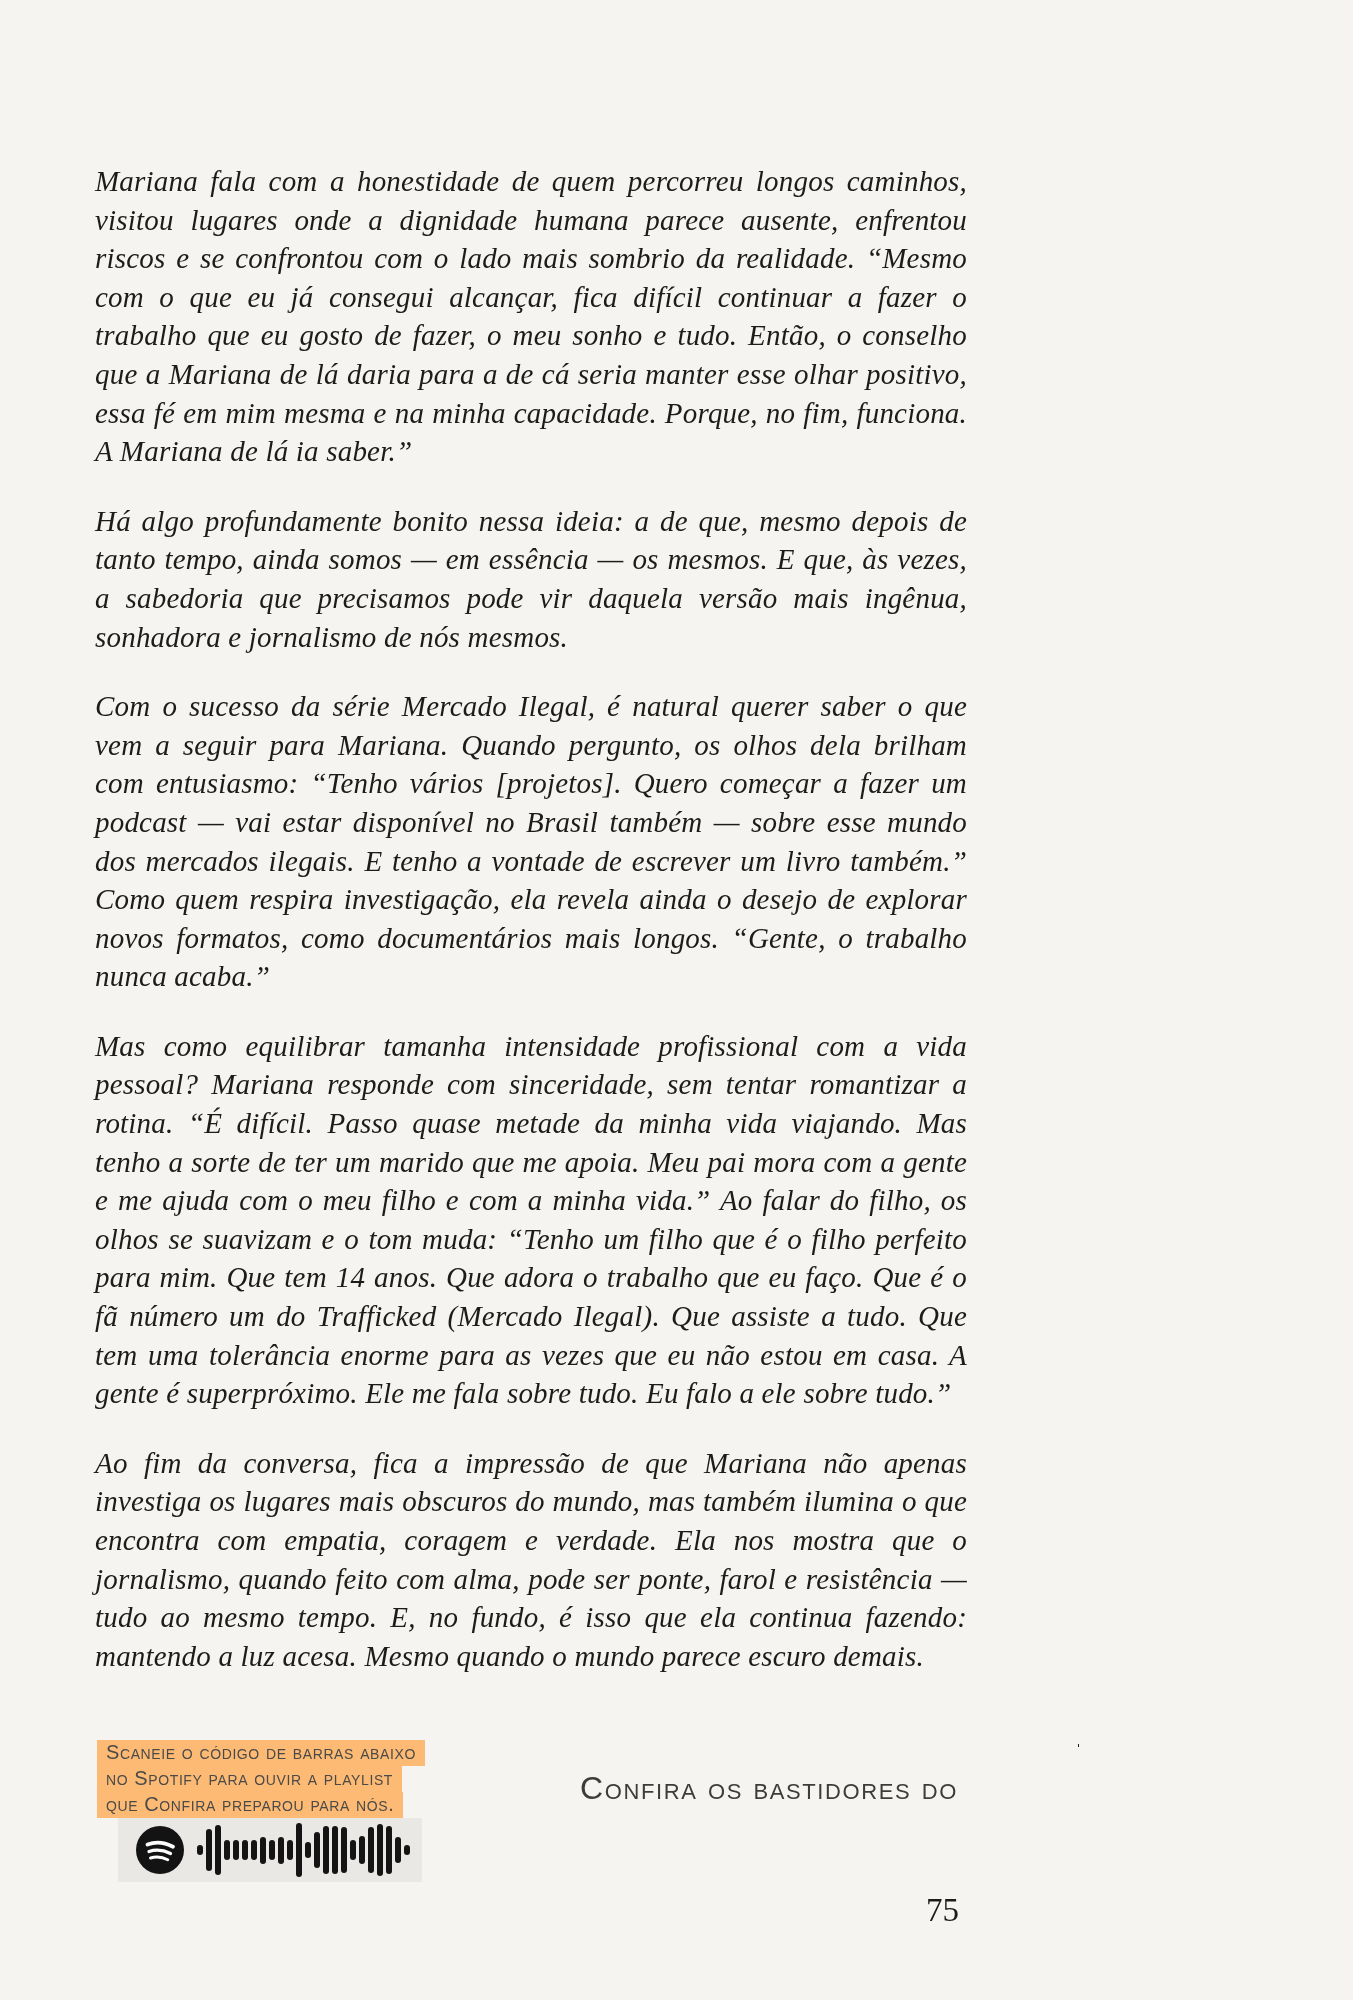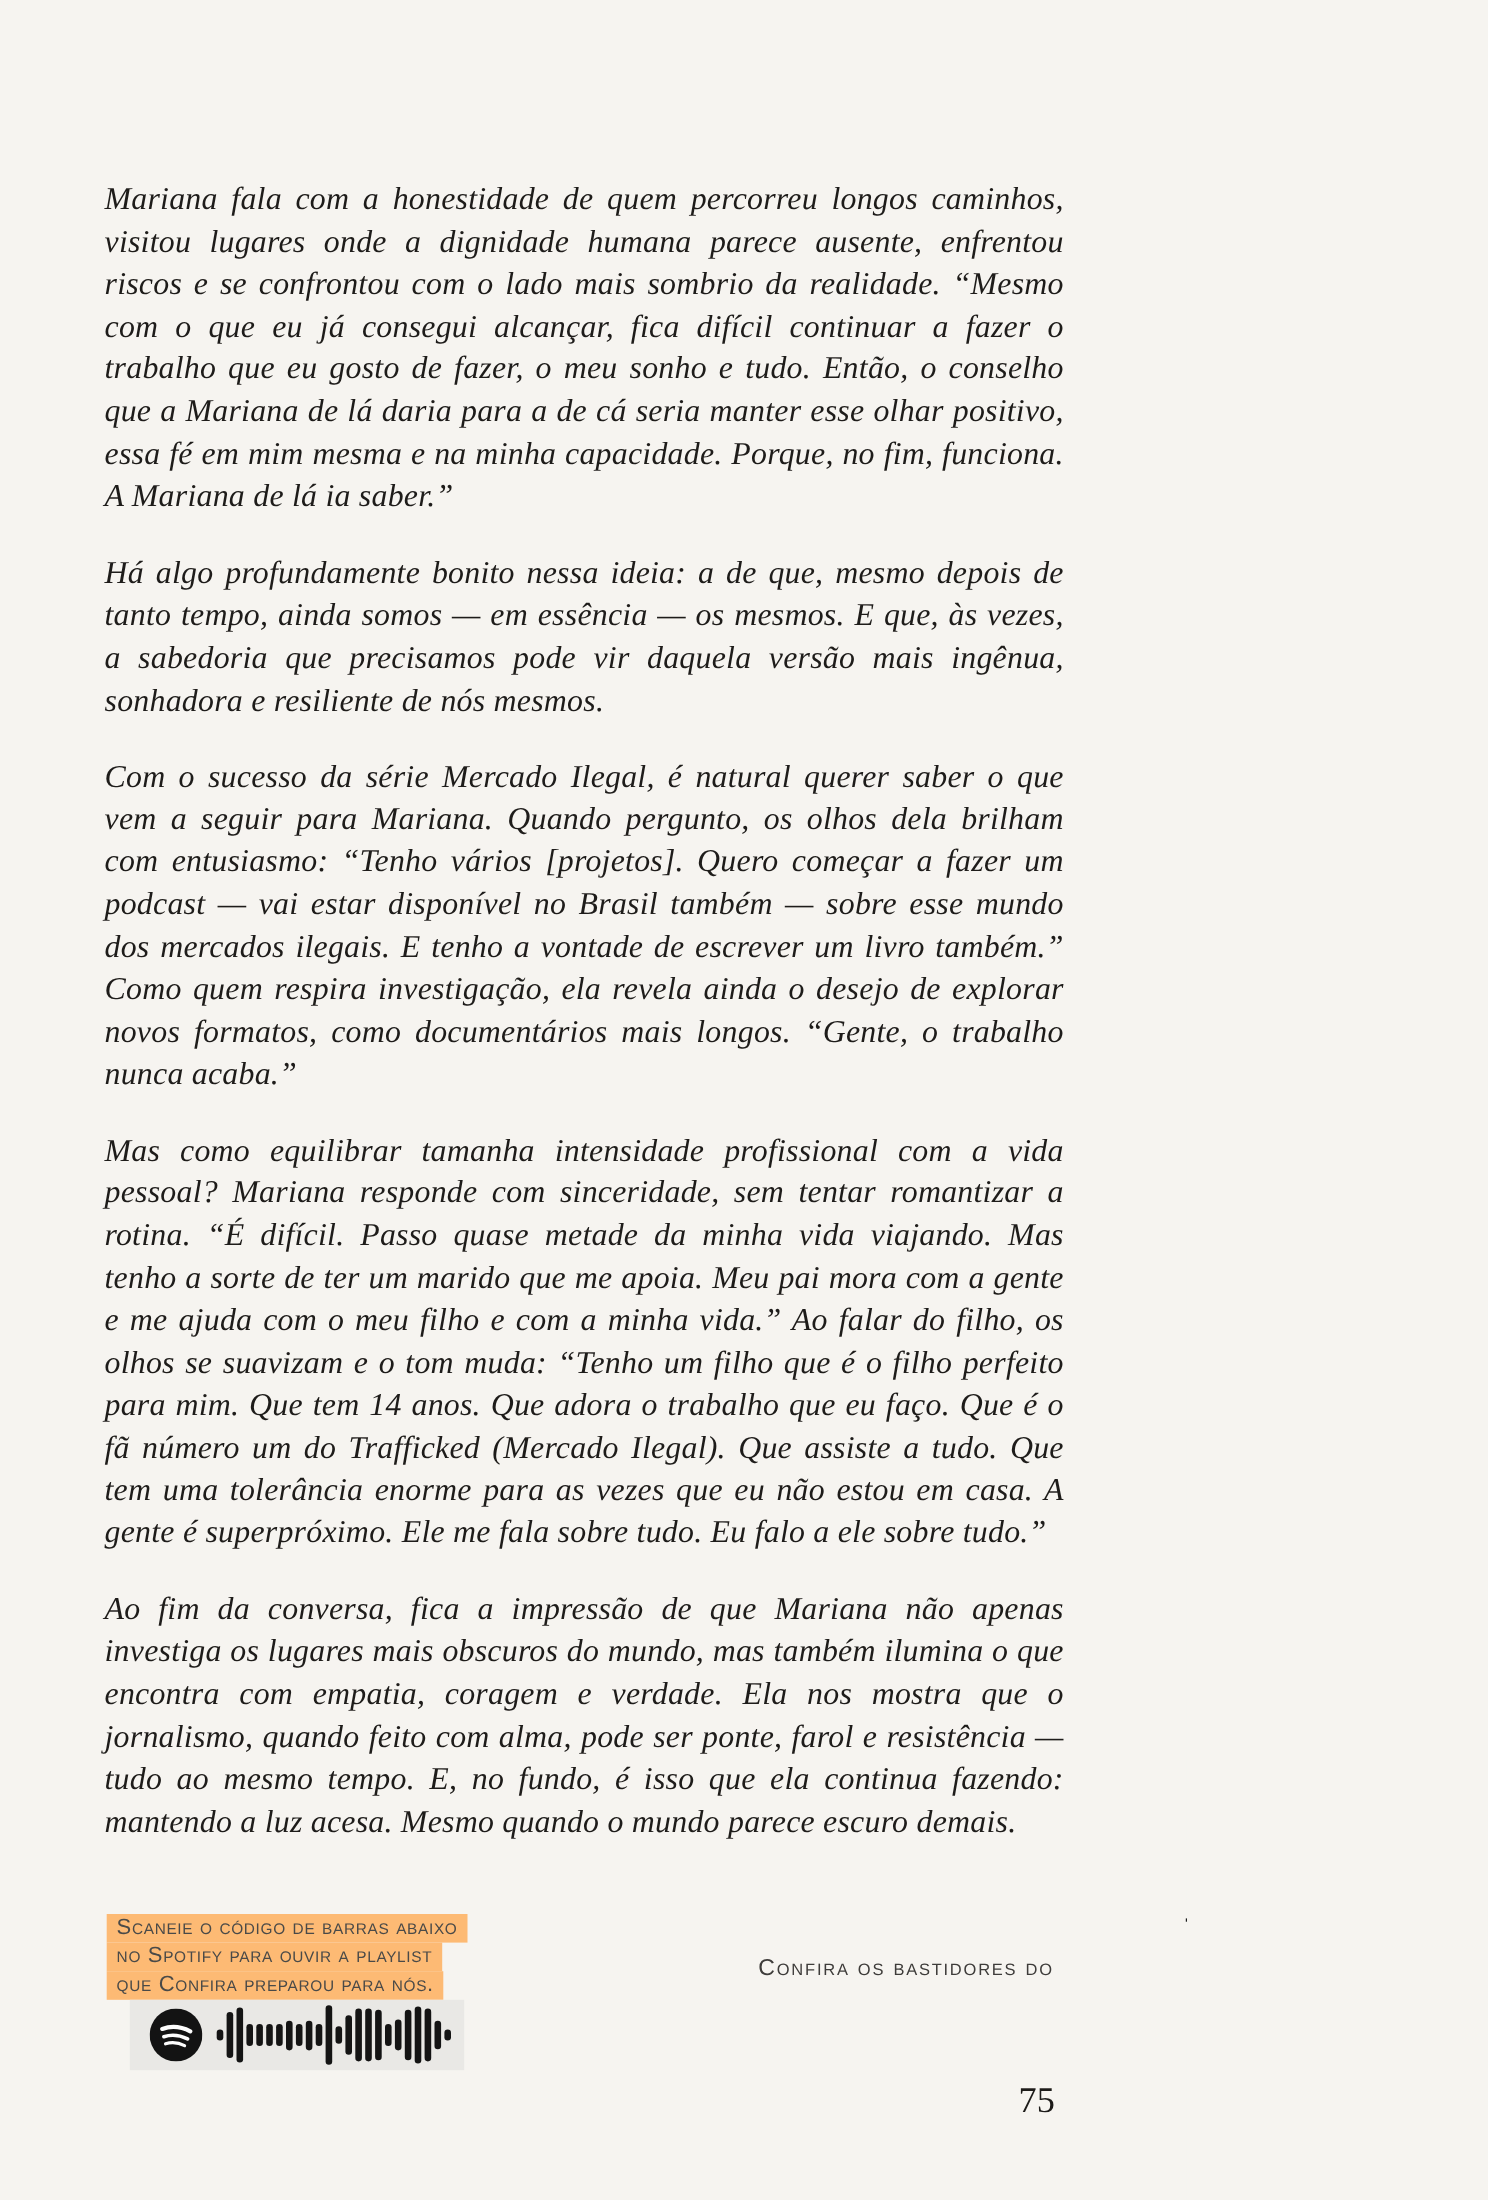--- a/index.html
+++ b/index.html
@@ -100,42 +100,42 @@
   }
   .backstage-note {
     position: absolute;
     right: 121px;
     top: 1771px;
     width: 560px;
     text-align: right;
     font-family: "Liberation Sans", sans-serif;
     font-variant: small-caps;
     font-weight: normal;
-    font-size: 21px;
+    font-size: 32px;
     line-height: 35px;
     letter-spacing: 1.6px;
     color: #3e3c3a;
   }
   .page-number {
     position: absolute;
     right: 120px;
     top: 1892px;
     font-family: "Liberation Serif", serif;
     font-size: 33px;
     color: #1d1b19;
   }
 </style>
 </head>
 <body>
 
 <div class="page">
 
   <div class="article">
     <p>Mariana fala com a honestidade de quem percorreu longos caminhos, visitou lugares onde a dignidade humana parece ausente, enfrentou riscos e se confrontou com o lado mais sombrio da realidade. “Mesmo com o que eu já consegui alcançar, fica difícil continuar a fazer o trabalho que eu gosto de fazer, o meu sonho e tudo. Então, o conselho que a Mariana de lá daria para a de cá seria manter esse olhar positivo, essa fé em mim mesma e na minha capacidade. Porque, no fim, funciona. A Mariana de lá ia saber.”</p>
-    <p>Há algo profundamente bonito nessa ideia: a de que, mesmo depois de tanto tempo, ainda somos — em essência — os mesmos. E que, às vezes, a sabedoria que precisamos pode vir daquela versão mais ingênua, sonhadora e resiliente de nós mesmos.</p>
+    <p>Há algo profundamente bonito nessa ideia: a de que, mesmo depois de tanto tempo, ainda somos — em essência — os mesmos. E que, às vezes, a sabedoria que precisamos pode vir daquela versão mais ingênua, sonhadora e jornalismo de nós mesmos.</p>
     <p>Com o sucesso da série Mercado Ilegal, é natural querer saber o que vem a seguir para Mariana. Quando pergunto, os olhos dela brilham com entusiasmo: “Tenho vários [projetos]. Quero começar a fazer um podcast — vai estar disponível no Brasil também — sobre esse mundo dos mercados ilegais. E tenho a vontade de escrever um livro também.” Como quem respira investigação, ela revela ainda o desejo de explorar novos formatos, como documentários mais longos. “Gente, o trabalho nunca acaba.”</p>
     <p>Mas como equilibrar tamanha intensidade profissional com a vida pessoal? Mariana responde com sinceridade, sem tentar romantizar a rotina. “É difícil. Passo quase metade da minha vida viajando. Mas tenho a sorte de ter um marido que me apoia. Meu pai mora com a gente e me ajuda com o meu filho e com a minha vida.” Ao falar do filho, os olhos se suavizam e o tom muda: “Tenho um filho que é o filho perfeito para mim. Que tem 14 anos. Que adora o trabalho que eu faço. Que é o fã número um do Trafficked (Mercado Ilegal). Que assiste a tudo. Que tem uma tolerância enorme para as vezes que eu não estou em casa. A gente é superpróximo. Ele me fala sobre tudo. Eu falo a ele sobre tudo.”</p>
     <p>Ao fim da conversa, fica a impressão de que Mariana não apenas investiga os lugares mais obscuros do mundo, mas também ilumina o que encontra com empatia, coragem e verdade. Ela nos mostra que o jornalismo, quando feito com alma, pode ser ponte, farol e resistência — tudo ao mesmo tempo. E, no fundo, é isso que ela continua fazendo: mantendo a luz acesa. Mesmo quando o mundo parece escuro demais.</p>
   </div>
 
   <div class="footer-left">
     <div class="caption">
       <span class="cap-line">Scaneie o código de barras abaixo</span>
       <span class="cap-line">no Spotify para ouvir a playlist</span>
       <span class="cap-line">que Confira preparou para nós.</span>

